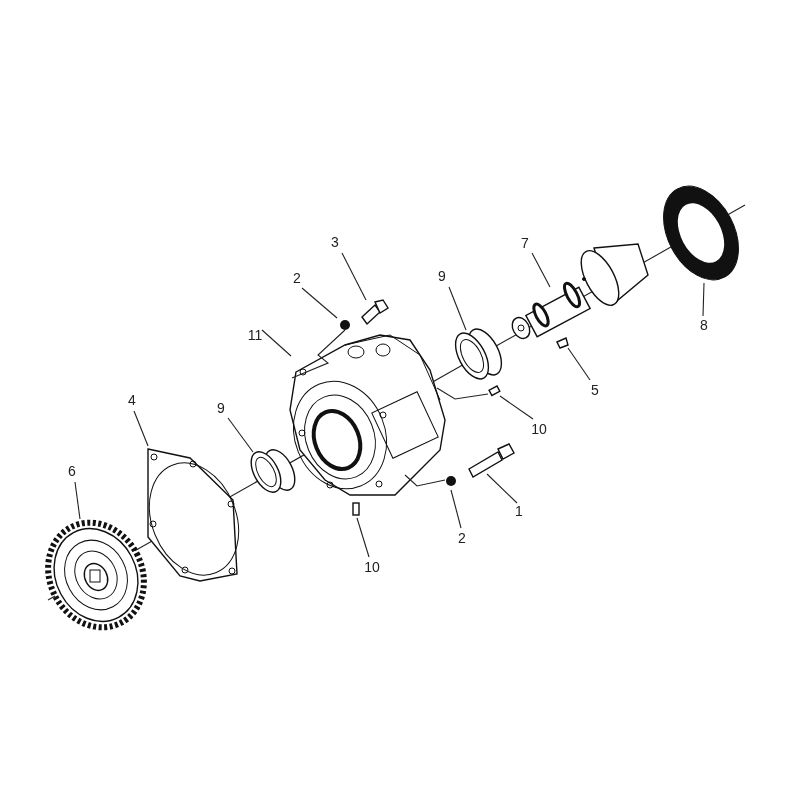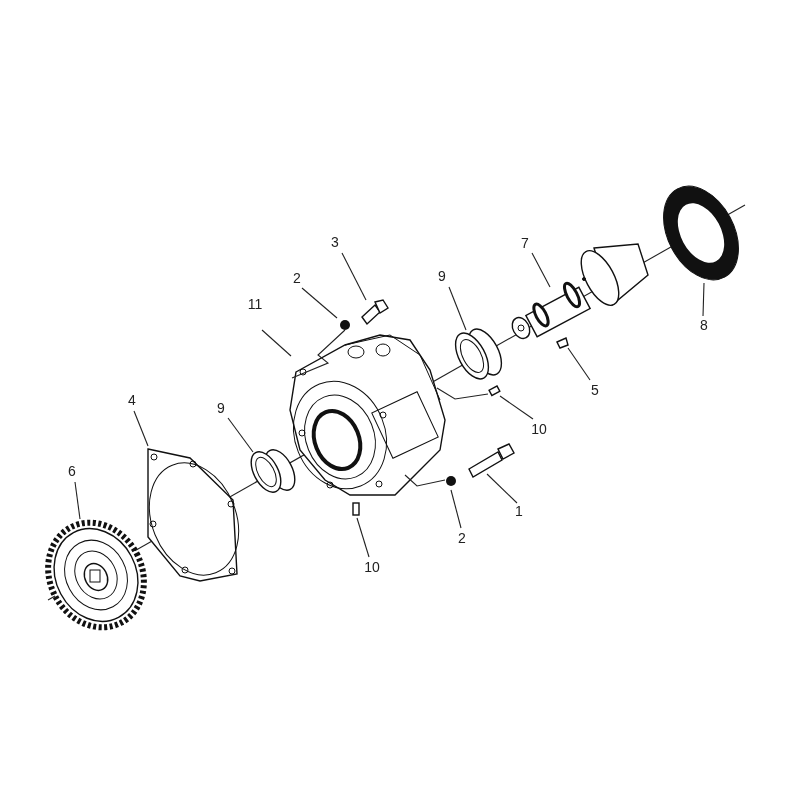--- a/index.html
+++ b/index.html
@@ -129,13 +129,13 @@
 <div class="callout" style="left:335px;top:242px">3</div>
 <div class="callout" style="left:132px;top:400px">4</div>
 <div class="callout" style="left:595px;top:390px">5</div>
 <div class="callout" style="left:72px;top:471px">6</div>
 <div class="callout" style="left:525px;top:243px">7</div>
 <div class="callout" style="left:704px;top:325px">8</div>
 <div class="callout" style="left:442px;top:276px">9</div>
 <div class="callout" style="left:221px;top:408px">9</div>
 <div class="callout" style="left:539px;top:429px">10</div>
 <div class="callout" style="left:372px;top:567px">10</div>
-<div class="callout" style="left:255px;top:304px">11</div>
+<div class="callout" style="left:255px;top:335px">11</div>
 
 </body></html>

